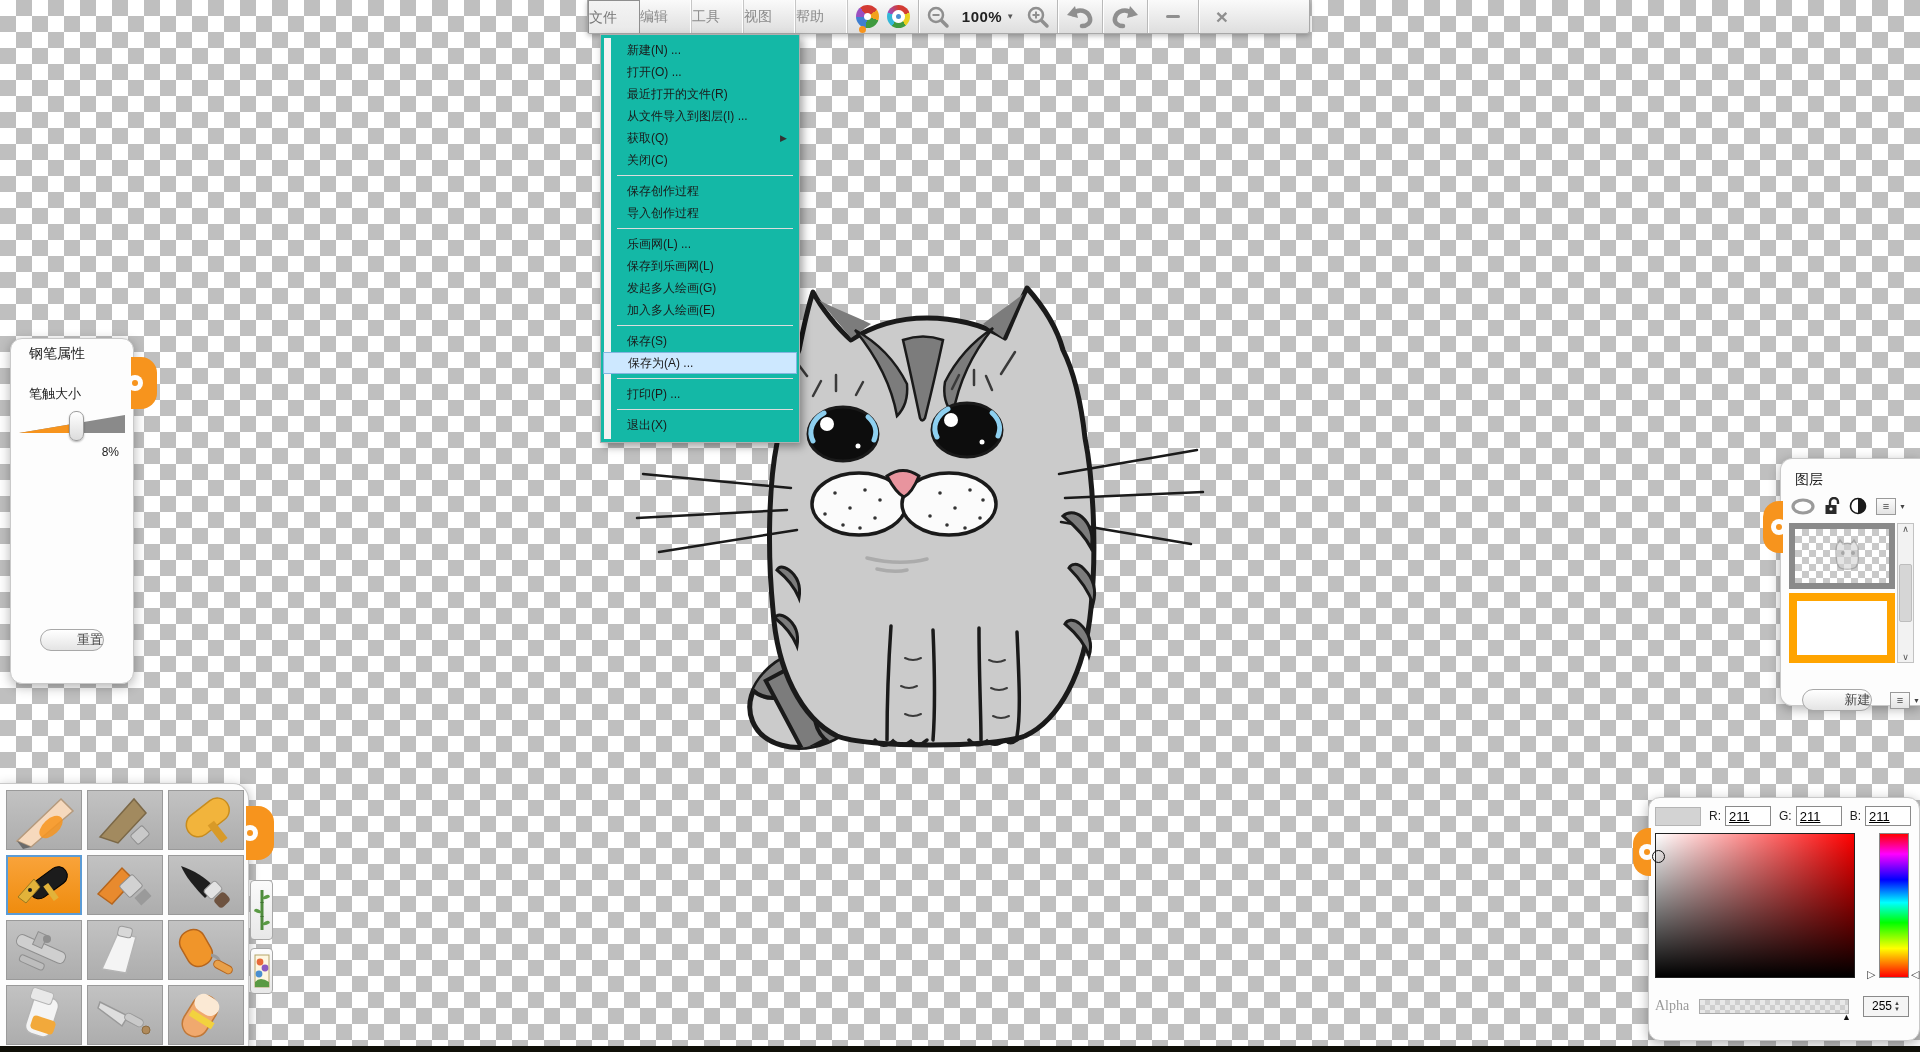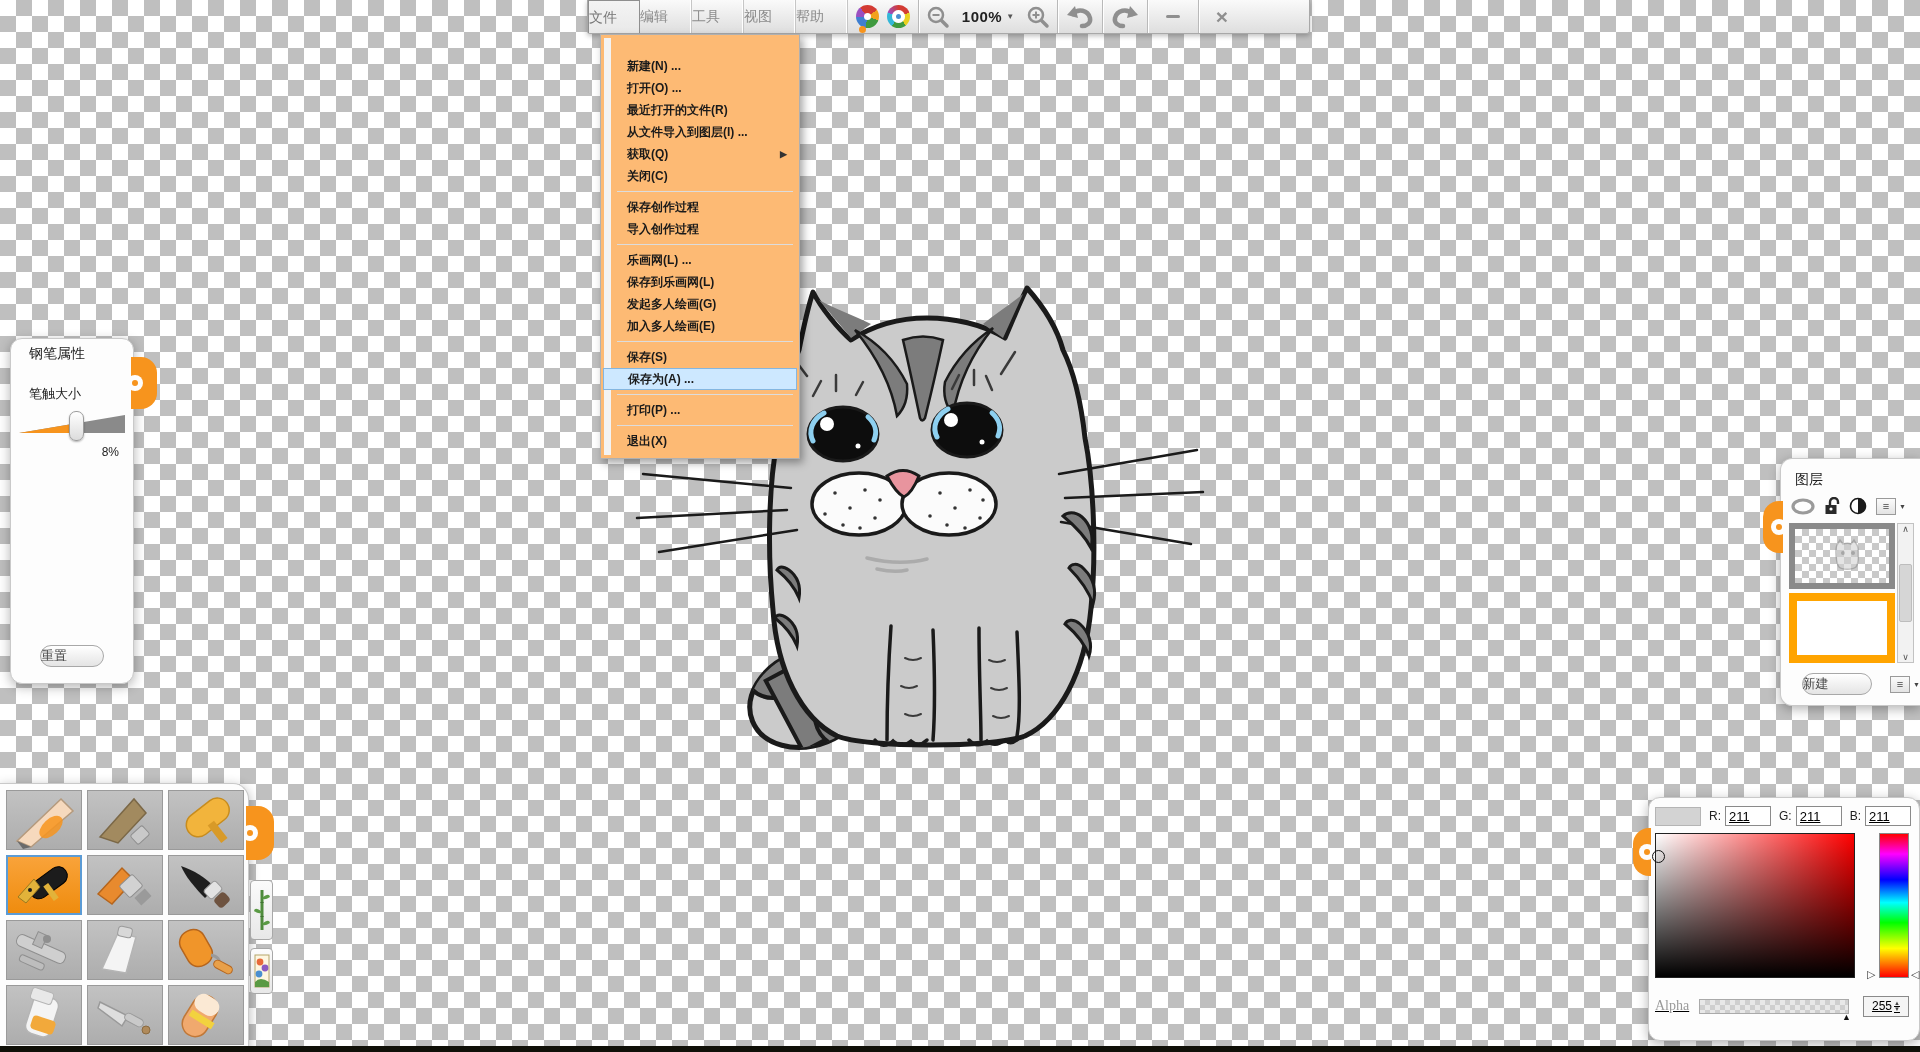--- a/index.html
+++ b/index.html
@@ -41,21 +41,21 @@
   .logo1 .dot { position:absolute; left:3px; bottom:-5px; width:7px; height:7px; border-radius:50%; background:#f7941d;}
   .logo2 { width:23px; height:23px; border-radius:50%;
     background:conic-gradient(#d33b33 0 70deg,#e8d020 70deg 140deg,#3f9a3f 140deg 215deg,#34b7d8 215deg 290deg,#9a4fc0 290deg,#d33b33 360deg);
     position:relative;}
   .logo2::after { content:''; position:absolute; left:5px; top:5px; width:13px; height:13px; border-radius:50%;
     background:#fff; box-shadow:inset 0 0 0 2px rgba(255,255,255,.4); }
   .logo2::before { content:''; position:absolute; left:9px; top:9px; width:5px; height:5px; border-radius:50%; background:#4a8fd0; z-index:1;}
 
   
   .menu { position:absolute; left:600px; top:34px; width:200px; z-index:50;
-    background:#fdba74; border:1px solid #b0b0b0; box-shadow:3px 4px 8px rgba(0,0,0,.35); padding:20px 2px 6px 2px;font-weight:bold;}
+    background:#14b8a6; border:1px solid #b0b0b0; box-shadow:3px 4px 8px rgba(0,0,0,.35); padding:4px 2px 6px 2px;}
   .menu::before { content:''; position:absolute; left:3px; top:3px; bottom:3px; width:7px; background:#f3f3f3; }
   .mi { position:relative; height:22px; line-height:22px; padding-left:24px; font-size:12px; color:#1a1a1a; white-space:nowrap;}
   .mi .sub { position:absolute; right:10px; top:0; font-size:9px; color:#333;}
   .mi.hl { background:#cde8ff; border:1px solid #84b6e0; height:22px; line-height:20px;}
   .msep { border-top:1px solid #dcdcdc; margin:4px 4px 4px 14px; }
 
   
   .panel { position:absolute; background:#fdfdfd; border:1px solid #c9c9c9; box-shadow:0 3px 12px rgba(0,0,0,.3); z-index:30;}
   .handle { position:absolute; background:#f7941d; z-index:-1;}
   .handle.right { border-radius:0 16px 16px 0; }
@@ -68,22 +68,22 @@
   .handle.left  .hdot { right:1px; }
 
   
   .pen-panel { left:10px; top:338px; width:124px; height:346px; border-radius:12px;}
   .pen-title { margin:6px 0 0 18px; font-size:14px; color:#222;}
   .pen-sub   { margin:22px 0 0 18px; font-size:13px; color:#222;}
   .pen-slider { position:relative; margin:8px 4px 0 6px; height:30px;}
   .pen-handle { position:absolute; left:52px; top:0px; width:15px; height:30px; border-radius:7px;
     background:linear-gradient(#ffffff,#dcdcdc); border:1px solid #9c9c9c; box-shadow:0 1px 2px rgba(0,0,0,.3);}
   .pen-value { text-align:right; margin:4px 14px 0 0; font-size:12px; color:#222;}
-  .pill-btn { display:block; margin:0 auto; width:64px; height:22px; border-radius:11px; border:1px solid #a8a8a8;
-    background:linear-gradient(#ffffff,#e4e4e4); font-size:13px; color:#444; text-align:left; line-height:20px;
+  .pill-btn { display:block; margin:16px auto; width:64px; height:22px; border-radius:11px; border:1px solid #a8a8a8;
+    background:linear-gradient(#ffffff,#e4e4e4); font-size:13px; color:#444; text-align:right; line-height:20px;
     font-family:"Liberation Sans",sans-serif;}
   .pen-reset-wrap { position:absolute; bottom:16px; left:0; right:0;}
 
   
   .brush-panel { left:0; top:783px; width:249px; height:269px; border-radius:0 16px 0 0; border-left:none; border-bottom:none;}
   .brush-grid { display:grid; grid-template-columns:repeat(3,76px); grid-auto-rows:60px; gap:5px; padding:6px;}
   .bcell { background:linear-gradient(#c2c2c2,#adadad); border:1px solid #9a9a9a; position:relative; overflow:hidden;}
   .bcell.sel { background:linear-gradient(#f9a33a,#ef8c0e); border:2px solid #5b9bd5;}
   .bcell svg { position:absolute; left:0; top:0;}
   .side-btn { position:absolute; background:linear-gradient(#fbfbfb,#e8e8e8); border:1px solid #a8a8a8; border-radius:4px;
@@ -116,21 +116,21 @@
   .clabel { font-size:12px; color:#222; margin-left:4px;}
   .cfield { width:46px; height:20px; border:1px solid #8a8a8a; font-size:13px; padding:0 3px; font-family:"Liberation Sans",sans-serif;text-decoration:underline;}
   .sv-wrap { position:absolute; left:6px; top:35px; width:200px; height:145px; border:1px solid #222;
     background-color:#f00;
     background-image:linear-gradient(to top,#000,rgba(0,0,0,0)),linear-gradient(to right,#fff,rgba(255,255,255,0));}
   .sv-marker { position:absolute; left:-4px; top:16px; width:13px; height:13px; border:1.5px solid #111; border-radius:50%;}
   .hue-bar { position:absolute; left:230px; top:35px; width:30px; height:145px; border:1px solid #888;
     background:linear-gradient(to bottom,#ff0000 0%,#ff00ff 14%,#0000ff 32%,#00ffff 48%,#00ff00 62%,#ffff00 80%,#ff8000 90%,#ff0000 100%);}
   .hue-tri-l { position:absolute; left:218px; top:170px; font-size:11px; color:#333;}
   .hue-tri-r { position:absolute; left:262px; top:170px; font-size:11px; color:#333;}
-  .alpha-row { position:absolute; left:6px; top:196px; width:260px; height:24px; display:flex; align-items:center;text-decoration:underline;}
+  .alpha-row { position:absolute; left:6px; top:196px; width:260px; height:24px; display:flex; align-items:center;}
   .alpha-label { font-family:"Liberation Serif",serif; font-size:14px; color:#9a9a9a; width:44px;}
   .alpha-slider { position:relative; width:150px; height:15px; border:1px solid #aaa;
     background-color:#e8e8e8;
     background-image:linear-gradient(45deg,#cfcfcf 25%,transparent 25%,transparent 75%,#cfcfcf 75%),
                      linear-gradient(45deg,#cfcfcf 25%,transparent 25%,transparent 75%,#cfcfcf 75%);
     background-size:10px 10px; background-position:0 0,5px 5px;}
   .alpha-marker { position:absolute; right:-3px; bottom:-9px; font-size:9px; color:#111;}
   .spinner { margin-left:14px; width:46px; height:21px; border:1px solid #8a8a8a; background:#f5f5f5;
     display:flex; align-items:center;}
   .spinner input { width:28px; border:none; background:transparent; font-size:12px; text-align:right;

